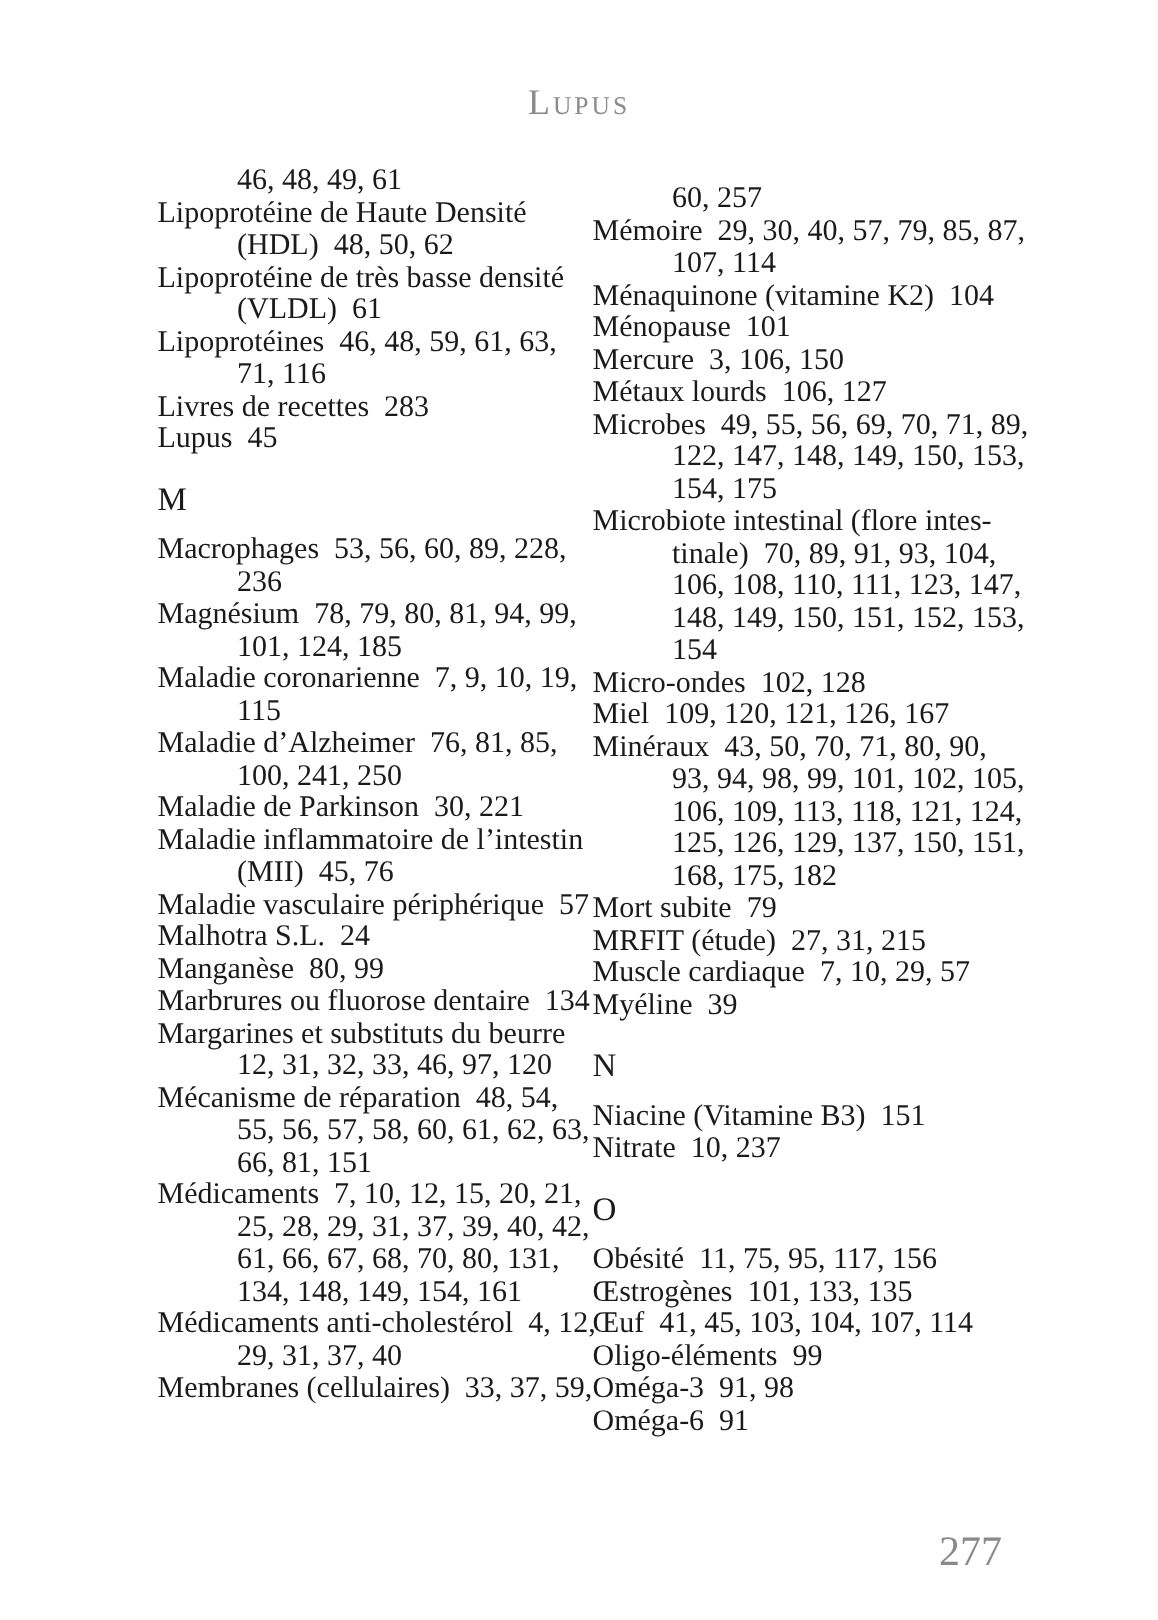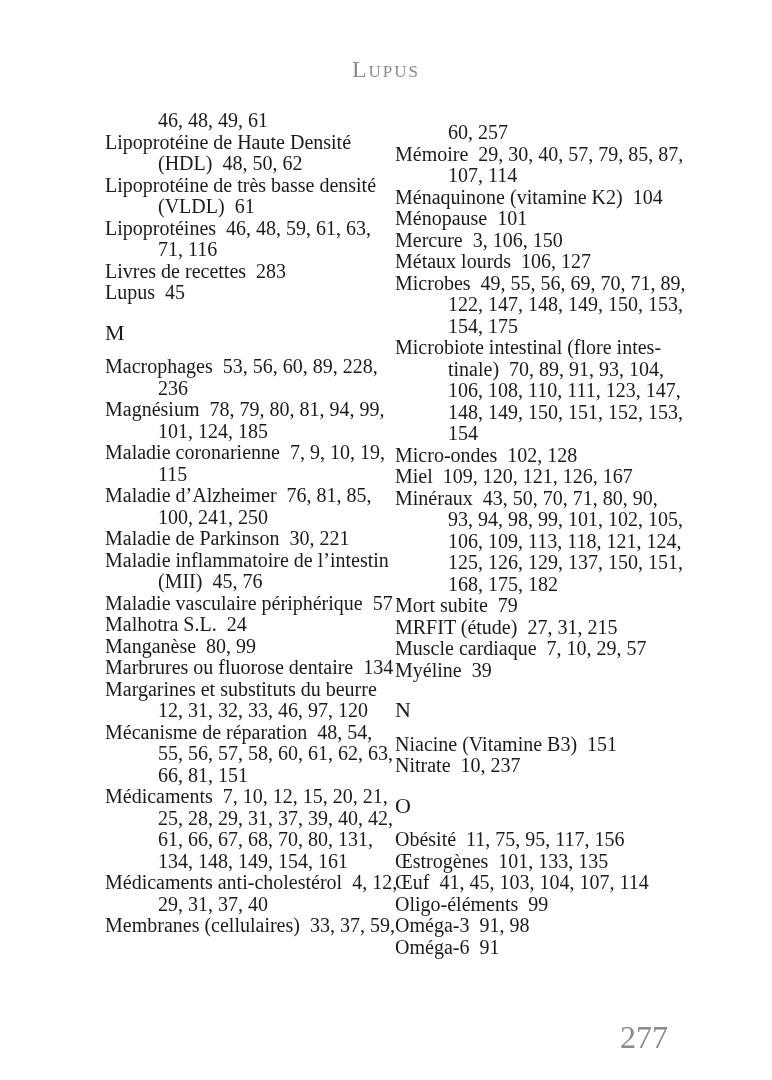--- a/index.html
+++ b/index.html
@@ -39,21 +39,21 @@
   .line.cont { padding-left: 53px; }
   .line.section {
     margin-top: 18px;
     margin-bottom: 13px;
     font-size: 22px;
   }
   .page-number {
     position: absolute;
     top: 1019px;
     right: 104px;
-    font-size: 32px;
+    font-size: 28px;
     color: #8a8a8a;
   }
 </style>
 </head>
 <body>
 
 <div class="page">
   <div class="running-head">Lupus</div>
 
   <div class="col col-left"><div class="line cont">46, 48, 49, 61</div><div class="line entry">Lipoprotéine de Haute Densité</div><div class="line cont">(HDL)  48, 50, 62</div><div class="line entry">Lipoprotéine de très basse densité</div><div class="line cont">(VLDL)  61</div><div class="line entry">Lipoprotéines  46, 48, 59, 61, 63,</div><div class="line cont">71, 116</div><div class="line entry">Livres de recettes  283</div><div class="line entry">Lupus  45</div><div class="line section">M</div><div class="line entry">Macrophages  53, 56, 60, 89, 228,</div><div class="line cont">236</div><div class="line entry">Magnésium  78, 79, 80, 81, 94, 99,</div><div class="line cont">101, 124, 185</div><div class="line entry">Maladie coronarienne  7, 9, 10, 19,</div><div class="line cont">115</div><div class="line entry">Maladie d’Alzheimer  76, 81, 85,</div><div class="line cont">100, 241, 250</div><div class="line entry">Maladie de Parkinson  30, 221</div><div class="line entry">Maladie inflammatoire de l’intestin</div><div class="line cont">(MII)  45, 76</div><div class="line entry">Maladie vasculaire périphérique  57</div><div class="line entry">Malhotra S.L.  24</div><div class="line entry">Manganèse  80, 99</div><div class="line entry">Marbrures ou fluorose dentaire  134</div><div class="line entry">Margarines et substituts du beurre</div><div class="line cont">12, 31, 32, 33, 46, 97, 120</div><div class="line entry">Mécanisme de réparation  48, 54,</div><div class="line cont">55, 56, 57, 58, 60, 61, 62, 63,</div><div class="line cont">66, 81, 151</div><div class="line entry">Médicaments  7, 10, 12, 15, 20, 21,</div><div class="line cont">25, 28, 29, 31, 37, 39, 40, 42,</div><div class="line cont">61, 66, 67, 68, 70, 80, 131,</div><div class="line cont">134, 148, 149, 154, 161</div><div class="line entry">Médicaments anti-cholestérol  4, 12,</div><div class="line cont">29, 31, 37, 40</div><div class="line entry">Membranes (cellulaires)  33, 37, 59,</div></div>

